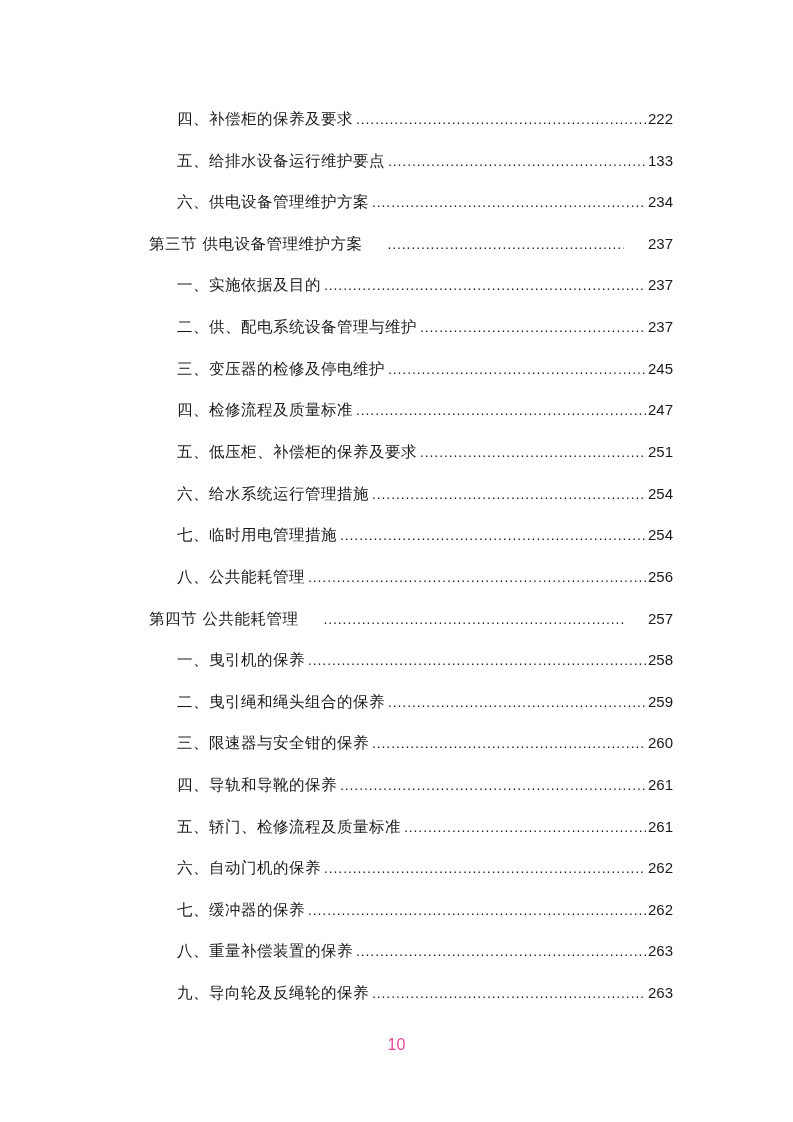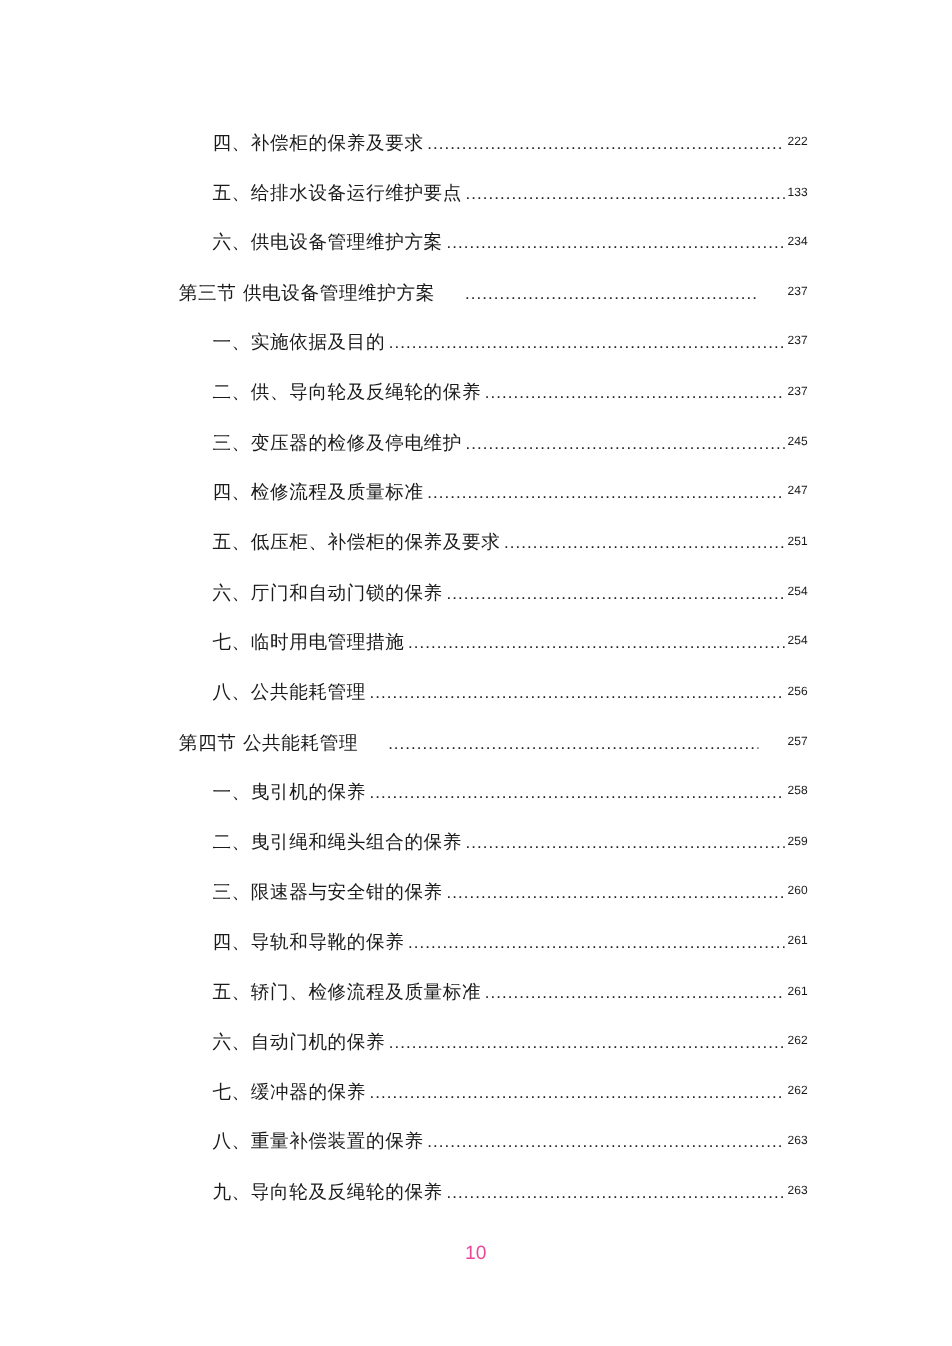--- a/index.html
+++ b/index.html
@@ -6,21 +6,21 @@
   body { width: 793px; height: 1122px; position: relative; overflow: hidden;
          font-family: "DejaVu Serif", "Liberation Serif", serif; color: #1a1a1a; }
   .toc { position: absolute; left: 0; top: 0; width: 793px; }
   .row { position: absolute; left: 0; height: 24px; display: flex; align-items: flex-end;
          font-size: 15.5px; line-height: 20px; }
   .row.l1 { left: 149px; width: 524px; gap: 22px; }
   .row.l2 { left: 177px; width: 496px; }
   .row .title { white-space: nowrap; letter-spacing: 0.5px; }
   .row .leader { flex: 1; overflow: hidden; white-space: nowrap; margin: 0 2px 0 3px;
                  font-family: "Liberation Sans", sans-serif; font-size: 14px; color: #222; letter-spacing: 0.9px; }
-  .row .page { font-family: "Liberation Sans", sans-serif; font-size: 10px; white-space: nowrap; }
+  .row .page { font-family: "Liberation Sans", sans-serif; font-size: 15px; white-space: nowrap; }
   .page-number { position: absolute; top: 1036px; left: 0; width: 793px; text-align: center;
                  font-family: "Liberation Sans", sans-serif; font-size: 16px; color: #ec4899; }
 </style>
 </head>
 <body>
 
 <div class="toc">
   <div class="row l2" style="top:105px">
       <span class="title">四、补偿柜的保养及要求</span>
       <span class="leader">........................................................................................................................................................................................................</span>
@@ -40,41 +40,41 @@
       <span class="title">第三节  供电设备管理维护方案</span>
       <span class="leader">........................................................................................................................................................................................................</span>
       <span class="page">237</span>
     </div>
   <div class="row l2" style="top:271px">
       <span class="title">一、实施依据及目的</span>
       <span class="leader">........................................................................................................................................................................................................</span>
       <span class="page">237</span>
     </div>
   <div class="row l2" style="top:313px">
-      <span class="title">二、供、导向轮及反绳轮的保养</span>
+      <span class="title">二、供、配电系统设备管理与维护</span>
       <span class="leader">........................................................................................................................................................................................................</span>
       <span class="page">237</span>
     </div>
   <div class="row l2" style="top:355px">
       <span class="title">三、变压器的检修及停电维护</span>
       <span class="leader">........................................................................................................................................................................................................</span>
       <span class="page">245</span>
     </div>
   <div class="row l2" style="top:396px">
       <span class="title">四、检修流程及质量标准</span>
       <span class="leader">........................................................................................................................................................................................................</span>
       <span class="page">247</span>
     </div>
   <div class="row l2" style="top:438px">
       <span class="title">五、低压柜、补偿柜的保养及要求</span>
       <span class="leader">........................................................................................................................................................................................................</span>
       <span class="page">251</span>
     </div>
   <div class="row l2" style="top:480px">
-      <span class="title">六、厅门和自动门锁的保养</span>
+      <span class="title">六、给水系统运行管理措施</span>
       <span class="leader">........................................................................................................................................................................................................</span>
       <span class="page">254</span>
     </div>
   <div class="row l2" style="top:521px">
       <span class="title">七、临时用电管理措施</span>
       <span class="leader">........................................................................................................................................................................................................</span>
       <span class="page">254</span>
     </div>
   <div class="row l2" style="top:563px">
       <span class="title">八、公共能耗管理</span>

